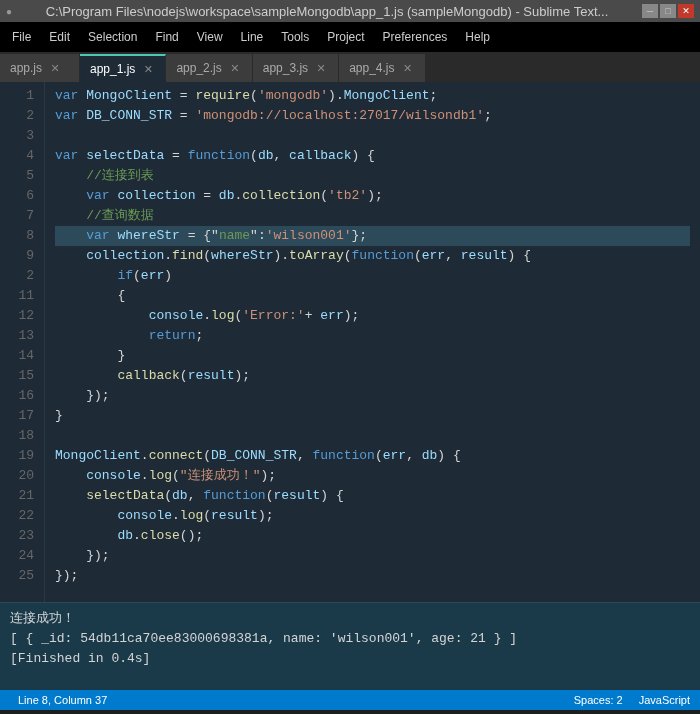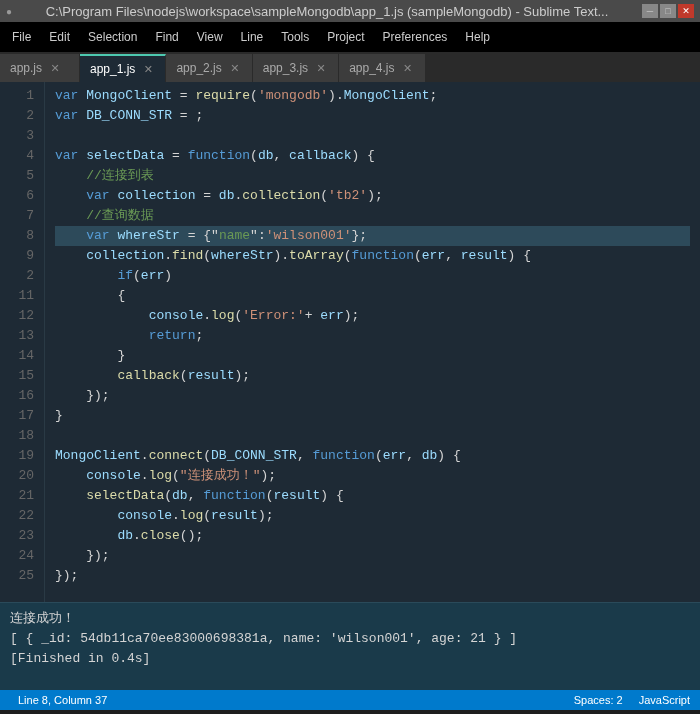--- a/index.html
+++ b/index.html
@@ -219,21 +219,21 @@
     <div>19</div>
     <div>20</div>
     <div>21</div>
     <div>22</div>
     <div>23</div>
     <div>24</div>
     <div>25</div>
   </div>
   <div id="code-area">
     <div class="code-line"><span class="kw">var </span><span class="var-light">MongoClient</span><span class="plain"> = </span><span class="fn">require</span><span class="plain">(</span><span class="str">'mongodb'</span><span class="plain">).</span><span class="prop">MongoClient</span><span class="plain">;</span></div>
-    <div class="code-line"><span class="kw">var </span><span class="var-light">DB_CONN_STR</span><span class="plain"> = </span><span class="plain">;</span></div>
+    <div class="code-line"><span class="kw">var </span><span class="var-light">DB_CONN_STR</span><span class="plain"> = </span><span class="str">'mongodb://localhost:27017/wilsondb1'</span><span class="plain">;</span></div>
     <div class="code-line"></div>
     <div class="code-line"><span class="kw">var </span><span class="var-light">selectData</span><span class="plain"> = </span><span class="kw">function</span><span class="plain">(</span><span class="var-light">db</span><span class="plain">, </span><span class="var-light">callback</span><span class="plain">) {</span></div>
     <div class="code-line"><span class="plain">    </span><span class="cm">//连接到表</span></div>
     <div class="code-line"><span class="plain">    </span><span class="kw">var </span><span class="var-light">collection</span><span class="plain"> = </span><span class="var-light">db</span><span class="plain">.</span><span class="fn">collection</span><span class="plain">(</span><span class="str">'tb2'</span><span class="plain">);</span></div>
     <div class="code-line"><span class="plain">    </span><span class="cm">//查询数据</span></div>
     <div class="code-line highlighted"><span class="plain">    </span><span class="kw">var </span><span class="var-light">whereStr</span><span class="plain"> = </span><span class="punc">{"</span><span class="str-green">name</span><span class="punc">":</span><span class="str">'wilson001'</span><span class="punc">};</span></div>
     <div class="code-line"><span class="plain">    </span><span class="var-light">collection</span><span class="plain">.</span><span class="fn">find</span><span class="plain">(</span><span class="var-light">whereStr</span><span class="plain">).</span><span class="fn">toArray</span><span class="plain">(</span><span class="kw">function</span><span class="plain">(</span><span class="var-light">err</span><span class="plain">, </span><span class="var-light">result</span><span class="plain">) {</span></div>
     <div class="code-line"><span class="plain">        </span><span class="kw">if</span><span class="plain">(</span><span class="var-light">err</span><span class="plain">)</span></div>
     <div class="code-line"><span class="plain">        {</span></div>
     <div class="code-line"><span class="plain">            </span><span class="var-light">console</span><span class="plain">.</span><span class="fn">log</span><span class="plain">(</span><span class="str">'Error:'</span><span class="plain">+ </span><span class="var-light">err</span><span class="plain">);</span></div>

